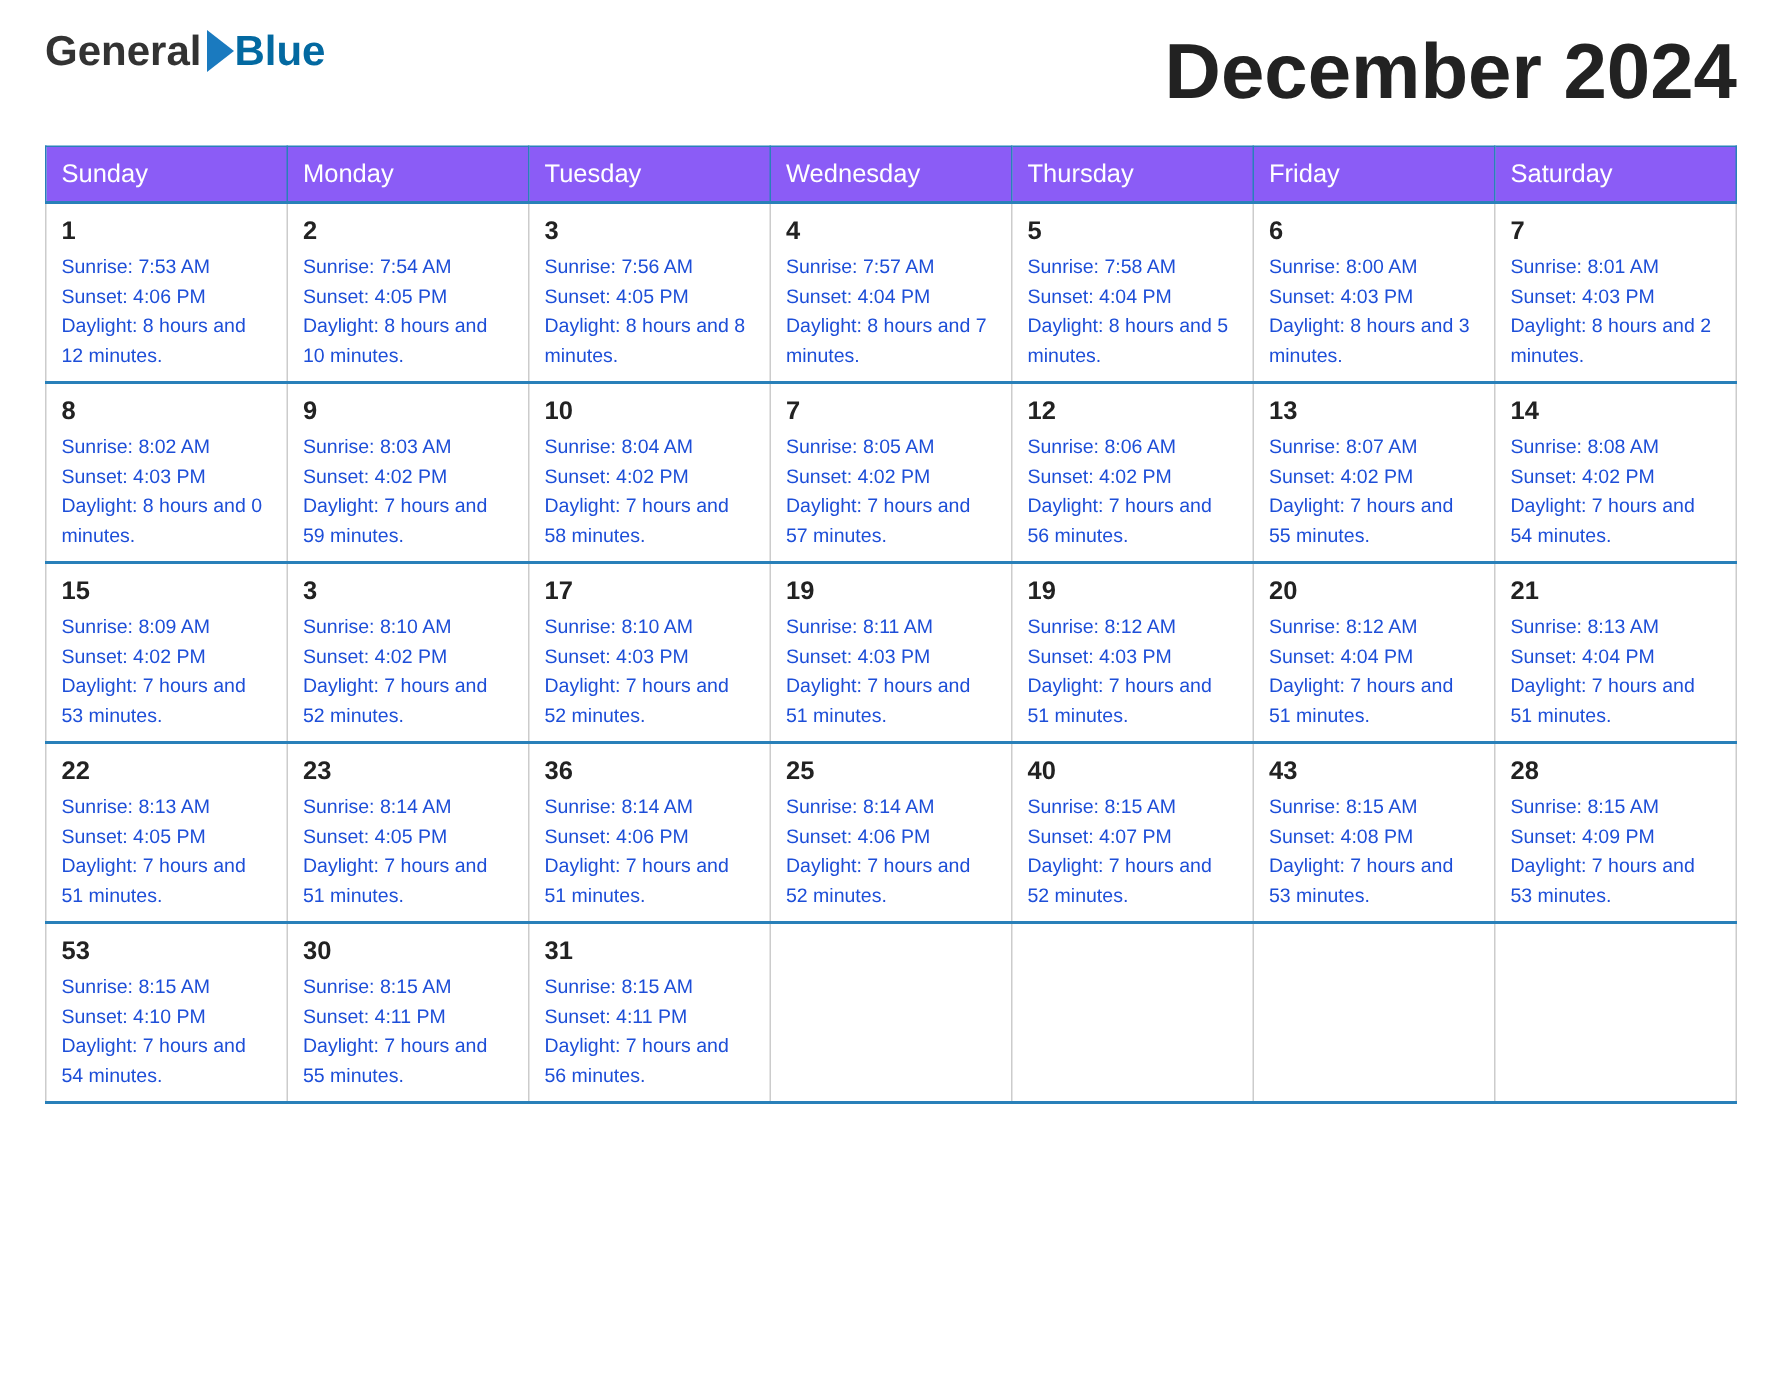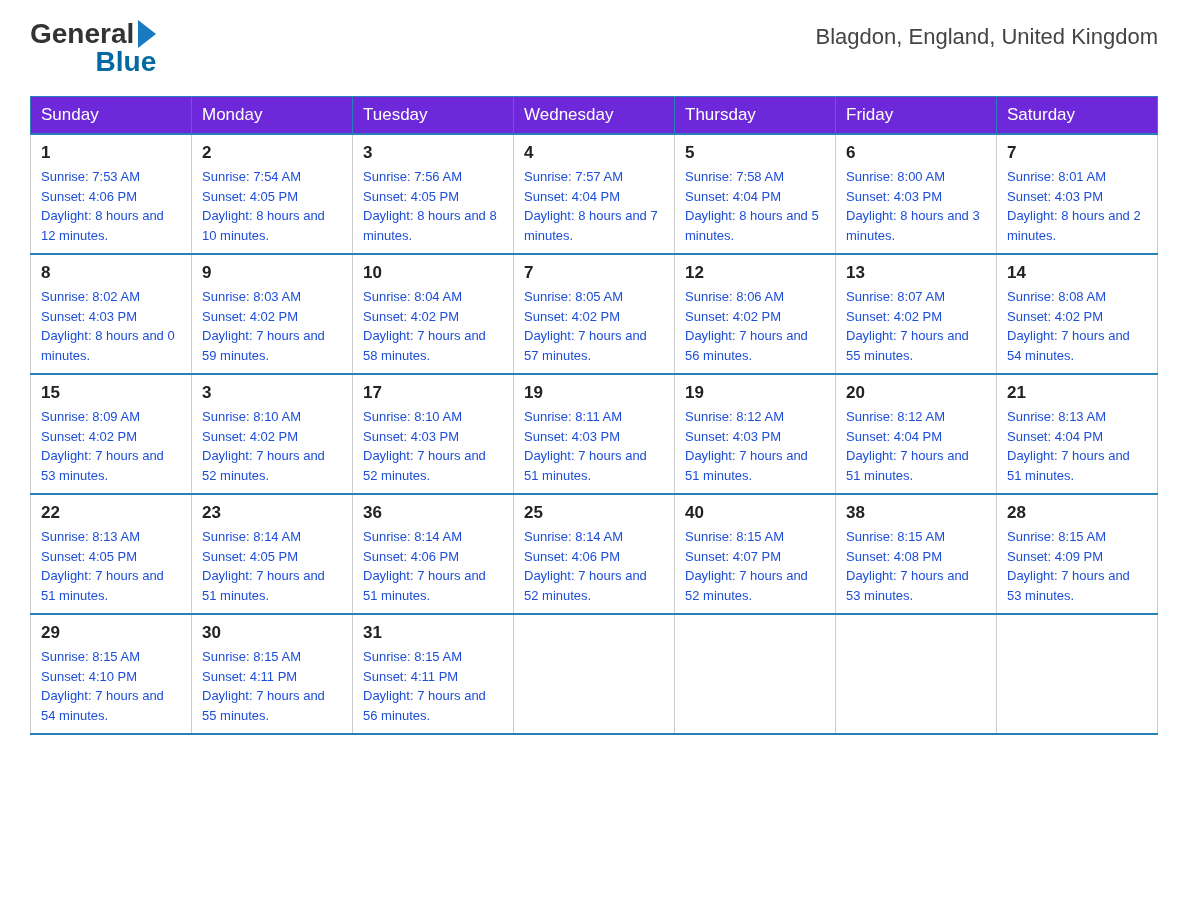--- a/index.html
+++ b/index.html
@@ -11,21 +11,20 @@
       padding: 20px 30px;
     }
     .header {
       display: flex;
       justify-content: space-between;
       align-items: flex-start;
       margin-bottom: 20px;
     }
     .logo {
       display: flex;
-      flex-direction: column;
       align-items: flex-end;
     }
     .logo-general {
       font-size: 28px;
       font-weight: bold;
       color: #333;
       line-height: 1;
     }
     .logo-blue {
       font-size: 28px;
@@ -59,21 +58,21 @@
     .location {
       font-size: 22px;
       color: #444;
       margin-top: 4px;
     }
     .calendar {
       width: 100%;
       border-collapse: collapse;
     }
     .calendar th {
-      background-color: #6d28d9;
+      background-color: #8b5cf6;
       color: #fff;
       font-size: 17px;
       font-weight: normal;
       padding: 8px 10px;
       text-align: left;
       border: 1px solid #2980b9;
     }
     .calendar td {
       vertical-align: top;
       padding: 8px 10px;
@@ -106,21 +105,21 @@
 
 <div class="header">
   <div class="logo">
     <div class="logo-row">
       <span class="logo-general">General</span>
       <span class="logo-arrow"></span>
     </div>
     <span class="logo-blue">Blue</span>
   </div>
   <div class="title-block">
-    <div class="location">Blagdon, England, United Kingdom</div>
+    <div class="month-title">December 2024</div>
   </div>
 </div>
 
 <table class="calendar">
   <thead>
     <tr>
     <th>Sunday</th>
         <th>Monday</th>
         <th>Tuesday</th>
         <th>Wednesday</th>
@@ -235,31 +234,31 @@
         </td>
         <td>
           <div class="day-number">25</div>
           <div class="day-info">Sunrise: 8:14 AM<br>Sunset: 4:06 PM<br>Daylight: 7 hours and 52 minutes.</div>
         </td>
         <td>
           <div class="day-number">40</div>
           <div class="day-info">Sunrise: 8:15 AM<br>Sunset: 4:07 PM<br>Daylight: 7 hours and 52 minutes.</div>
         </td>
         <td>
-          <div class="day-number">38</div>
+          <div class="day-number">43</div>
           <div class="day-info">Sunrise: 8:15 AM<br>Sunset: 4:08 PM<br>Daylight: 7 hours and 53 minutes.</div>
         </td>
         <td>
           <div class="day-number">28</div>
           <div class="day-info">Sunrise: 8:15 AM<br>Sunset: 4:09 PM<br>Daylight: 7 hours and 53 minutes.</div>
         </td>
       </tr>
       <tr>
         <td>
-          <div class="day-number">29</div>
+          <div class="day-number">53</div>
           <div class="day-info">Sunrise: 8:15 AM<br>Sunset: 4:10 PM<br>Daylight: 7 hours and 54 minutes.</div>
         </td>
         <td>
           <div class="day-number">30</div>
           <div class="day-info">Sunrise: 8:15 AM<br>Sunset: 4:11 PM<br>Daylight: 7 hours and 55 minutes.</div>
         </td>
         <td>
           <div class="day-number">31</div>
           <div class="day-info">Sunrise: 8:15 AM<br>Sunset: 4:11 PM<br>Daylight: 7 hours and 56 minutes.</div>
         </td>

